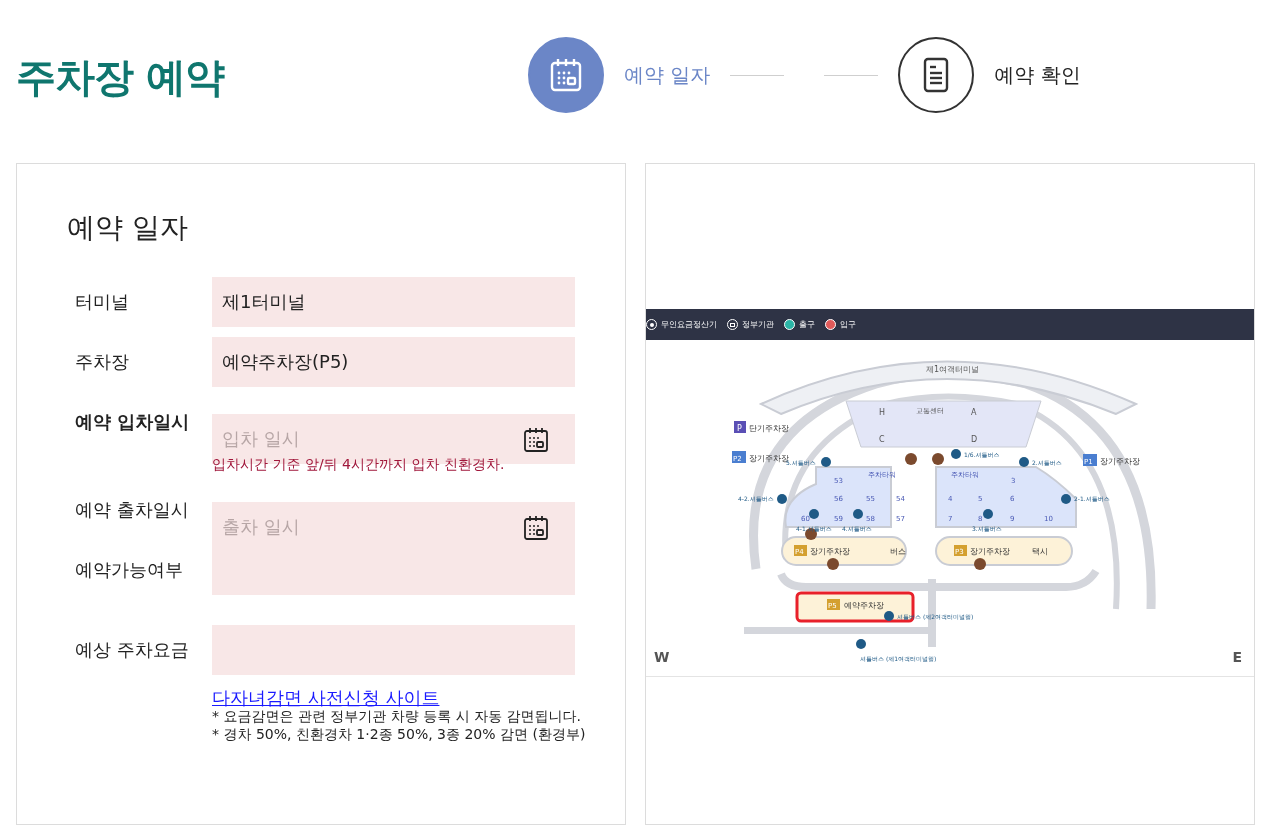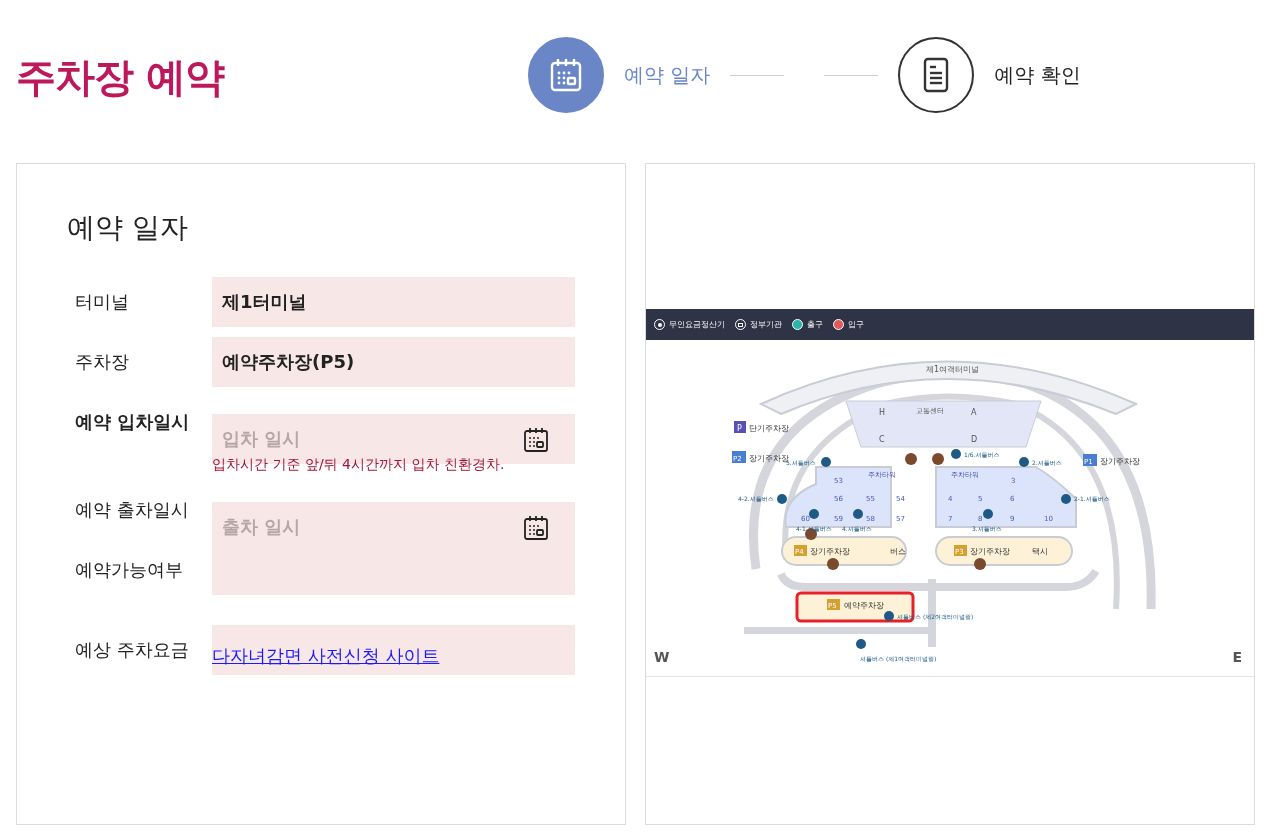--- a/index.html
+++ b/index.html
@@ -1,46 +1,46 @@
 <!DOCTYPE html>
 <html><head>
 <meta charset="utf-8">
 <style>
   * { box-sizing: border-box; margin: 0; padding: 0; }
   html, body { width: 1277px; height: 838px; background: #ffffff; overflow: hidden; }
   body { font-family: "DejaVu Sans", "Liberation Sans", sans-serif; color: #222; position: relative; }
 
-  .page-title { position: absolute; left: 16px; top: 50px; font-size: 40px; font-weight: bold; color: #be185d; letter-spacing: -1px; }
+  .page-title { position: absolute; left: 16px; top: 50px; font-size: 40px; font-weight: bold; color: #0f766e; letter-spacing: -1px; }
 
   .steps { position: absolute; left: 528px; top: 37px; height: 76px; display: flex; align-items: center; }
   .step { display: flex; align-items: center; }
   .step-circle { width: 76px; height: 76px; border-radius: 50%; border: 2px solid #333; display: flex; align-items: center; justify-content: center; background: #fff; }
   .step-circle.active { background: #6b86c7; border-color: #6b86c7; }
   .step-label { margin-left: 20px; font-size: 20px; color: #222; white-space: nowrap; }
   .step-label.active { color: #6b86c7; }
   .step-line { width: 54px; height: 1px; background: #cfcfcf; margin: 0 20px; }
 
   .panel { position: absolute; top: 163px; height: 662px; border: 1px solid #dcdcdc; background: #fff; }
   .panel-left { left: 16px; width: 610px; }
   .panel-right { left: 645px; width: 610px; }
 
   .section-title { position: absolute; left: 50px; top: 45px; font-size: 28px; color: #222; }
 
   .row { position: absolute; left: 50px; width: 510px; }
   .row-label { position: absolute; left: 8px; font-size: 18px; color: #222; }
-  .row-field { position: absolute; left: 145px; width: 363px; height: 50px; background: #f8e7e7; display: flex; align-items: center; padding-left: 10px; font-size: 18px; color: #222; font-weight: bold; }
+  .row-field { position: absolute; left: 145px; width: 363px; height: 50px; background: #f8e7e7; display: flex; align-items: center; padding-left: 10px; font-size: 18px; color: #222; }
   .row-field.placeholder { color: #b7a6a6; margin-top: 17px; }
   .cal-icon { position: absolute; right: 26px; top: 13px; width: 26px; height: 26px; }
   .help-text { position: absolute; left: 195px; top: 292px; font-size: 14px; color: #a0173b; }
 
-  .link { position: absolute; left: 195px; top: 480px; font-size: 18px; color: #1a1aff; text-decoration: underline; }
+  .link { position: absolute; left: 195px; top: 522px; font-size: 18px; color: #1a1aff; text-decoration: underline; }
   .notes { position: absolute; left: 195px; top: 543px; font-size: 14px; color: #222; line-height: 18px; }
 
   .map { position: absolute; left: 0; top: 145px; width: 608px; height: 368px; border-bottom: 1px solid #e4e4e4; overflow: hidden; background: #fff; }
-  .legend-bar { position: absolute; left: 0; top: 0; width: 608px; height: 31px; background: #2e3345; display: flex; align-items: center; padding-left: 8px; gap: 10px; }
+  .legend-bar { position: absolute; left: 0; top: 0; width: 608px; height: 31px; background: #2e3345; display: flex; align-items: center; gap: 10px; }
   .legend-item { display: flex; align-items: center; gap: 4px; font-size: 8px; color: #fff; }
   .legend-dot { width: 11px; height: 11px; border-radius: 50%; border: 1.5px solid #fff; display: flex; align-items: center; justify-content: center; }
   .compass { position: absolute; top: 340px; font-size: 14px; font-weight: bold; color: #555; }
 </style>
 </head>
 <body>
 
 <div class="page-title">주차장 예약</div>
 
 <div class="steps">
@@ -147,20 +147,22 @@
   </div>
 
   <div class="row" style="top:461px;">
     <span class="row-label" style="top:13px;">예상 주차요금</span>
     <div class="row-field"></div>
   </div>
 
   <a class="link">다자녀감면 사전신청 사이트</a>
 
   <div class="notes">
+    <div>* 요금감면은 관련 정부기관 차량 등록 시 자동 감면됩니다.</div>
+    <div>* 경차 50%, 친환경차 1·2종 50%, 3종 20% 감면 (환경부)</div>
   </div>
 </div>
 
 <div class="panel panel-right">
   <div class="map">
     <div class="legend-bar">
       <div class="legend-item">
         <span class="legend-dot">
             <span style="width:4px;height:4px;border-radius:50%;background:#fff;"></span>
           </span>

